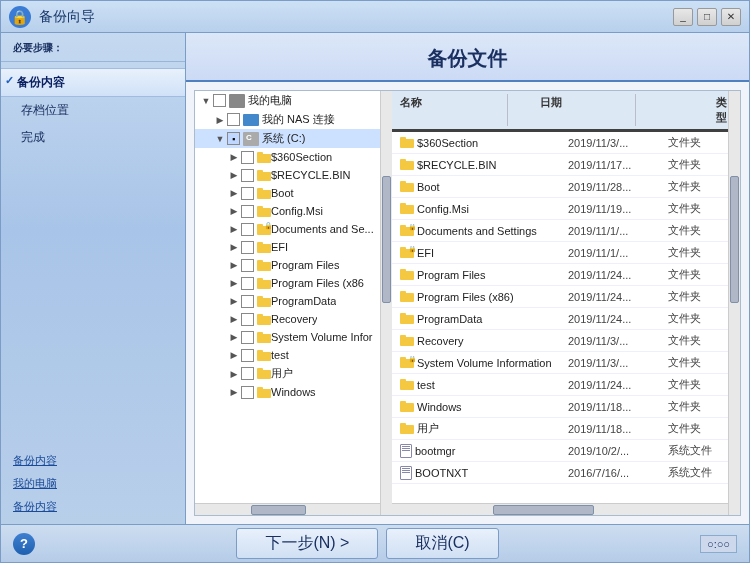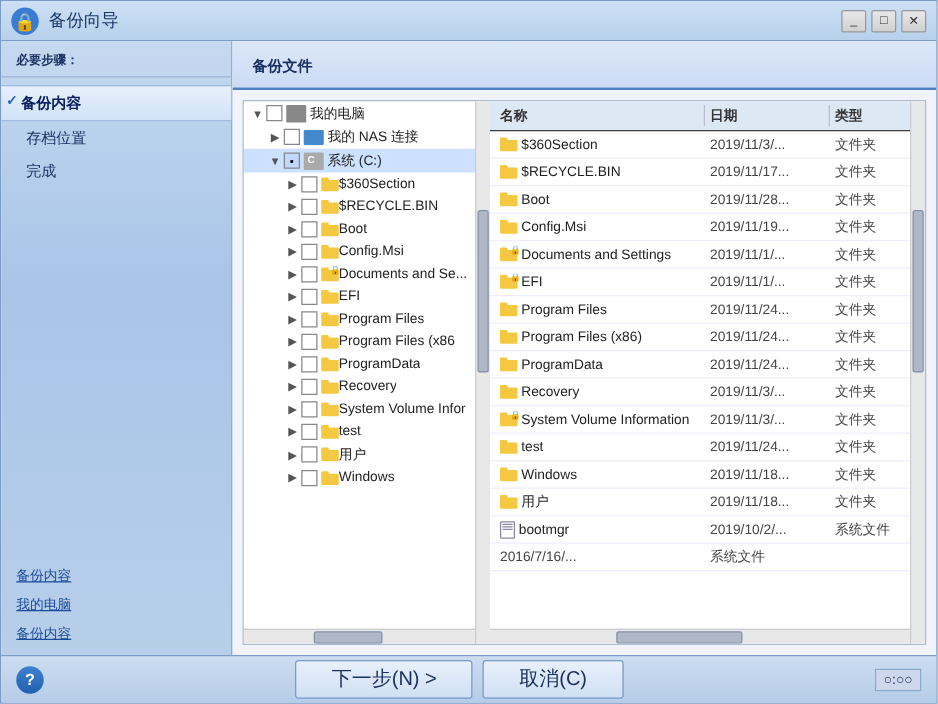--- a/index.html
+++ b/index.html
@@ -148,26 +148,27 @@
     .content {
       flex: 1;
       display: flex;
       flex-direction: column;
       background: #f0f4fa;
       overflow: hidden;
     }
 
     .content-header {
       padding: 12px 16px 8px;
-      font-size: 12px;
+      font-size: 20px;
       font-weight: bold;
       color: #1a3060;
       border-bottom: 2px solid #5080c0;
       background: linear-gradient(to bottom, #dce8f8, #ccdaf5);
       flex-shrink: 0;
+      text-align: center;
     }
 
     .file-explorer {
       display: flex;
       flex: 1;
       overflow: hidden;
       background: white;
       margin: 8px;
       border: 1px solid #aabbcc;
     }
@@ -248,35 +249,37 @@
       flex: 1;
       display: flex;
       flex-direction: column;
       overflow: hidden;
     }
 
     .file-list-header {
       display: grid;
       grid-template-columns: 1fr 100px 60px;
       background: #dde8f5;
-      border-bottom: 1px solid #404040;
+      border-bottom: 3px solid #404040;
       padding: 3px 4px;
       flex-shrink: 0;
+      gap: 28px;
     }
 
     .file-list-header-cell {
       font-size: 11px;
       font-weight: bold;
       color: #333;
       padding: 1px 4px;
       border-right: 1px solid #bbc;
     }
 
     .file-list-header-cell:last-child {
       border-right: none;
+      margin-left: 48px;
     }
 
     .file-list-body {
       flex: 1;
       overflow-y: auto;
       overflow-x: hidden;
     }
 
     .file-row {
       display: grid;
@@ -779,20 +782,24 @@
             </div>
             <div class="file-row">
               <div class="file-cell">
                   <div class="mini-file"></div>
                   <span>bootmgr</span>
                 </div>
               <div class="file-cell-date">2019/10/2/...</div>
               <div class="file-cell-type">系统文件</div>
             </div>
             <div class="file-row">
+              <div class="file-cell">
+                  <div class="mini-file"></div>
+                  <span>BOOTNXT</span>
+                </div>
               <div class="file-cell-date">2016/7/16/...</div>
               <div class="file-cell-type">系统文件</div>
             </div>
           </div>
 
           <div class="h-scrollbar">
             <div class="h-scrollbar-thumb"></div>
           </div>
         </div>
 

